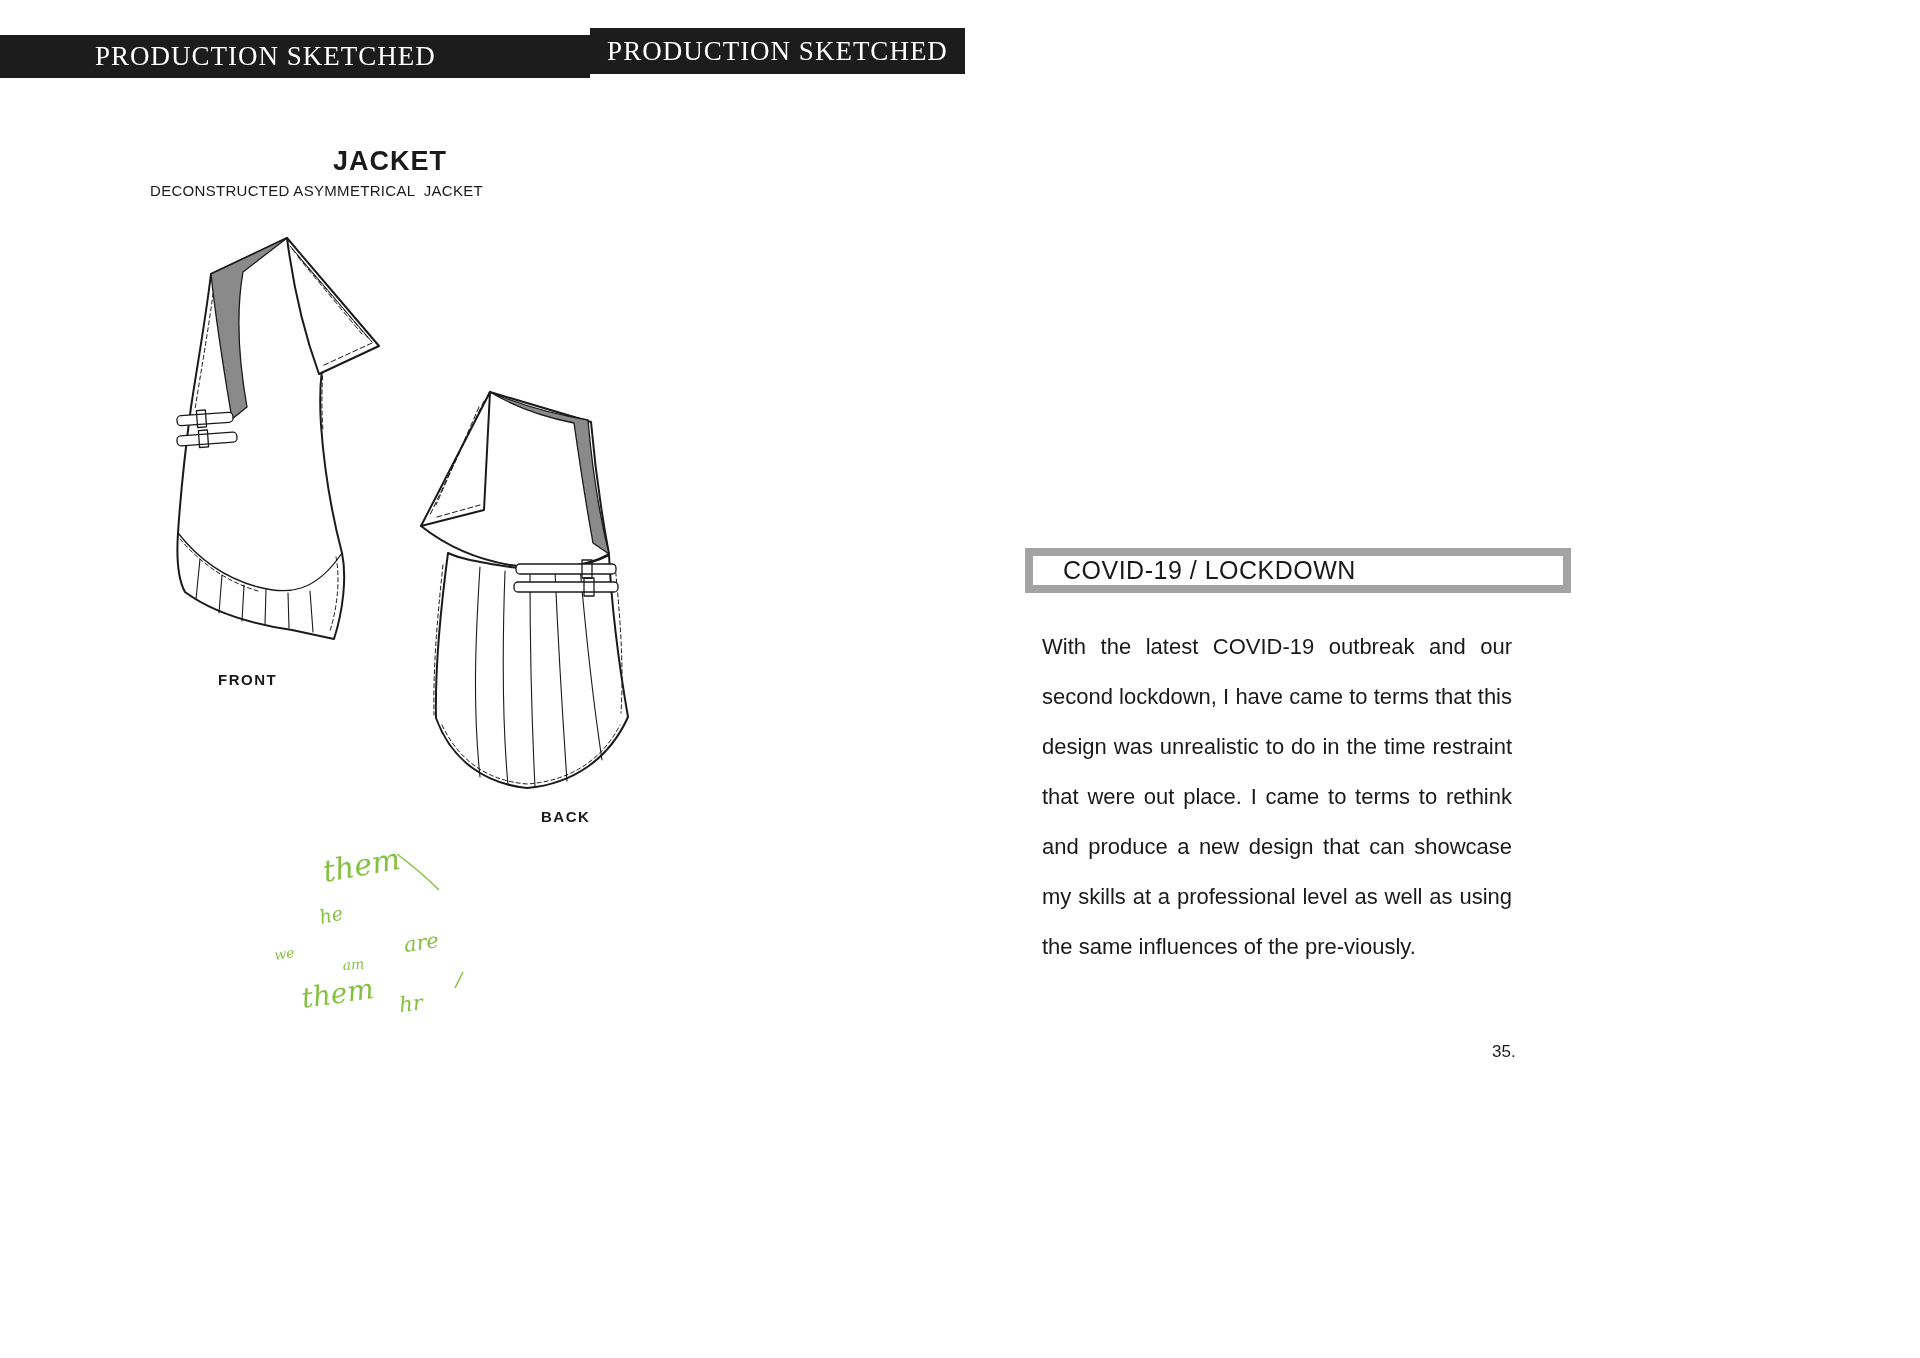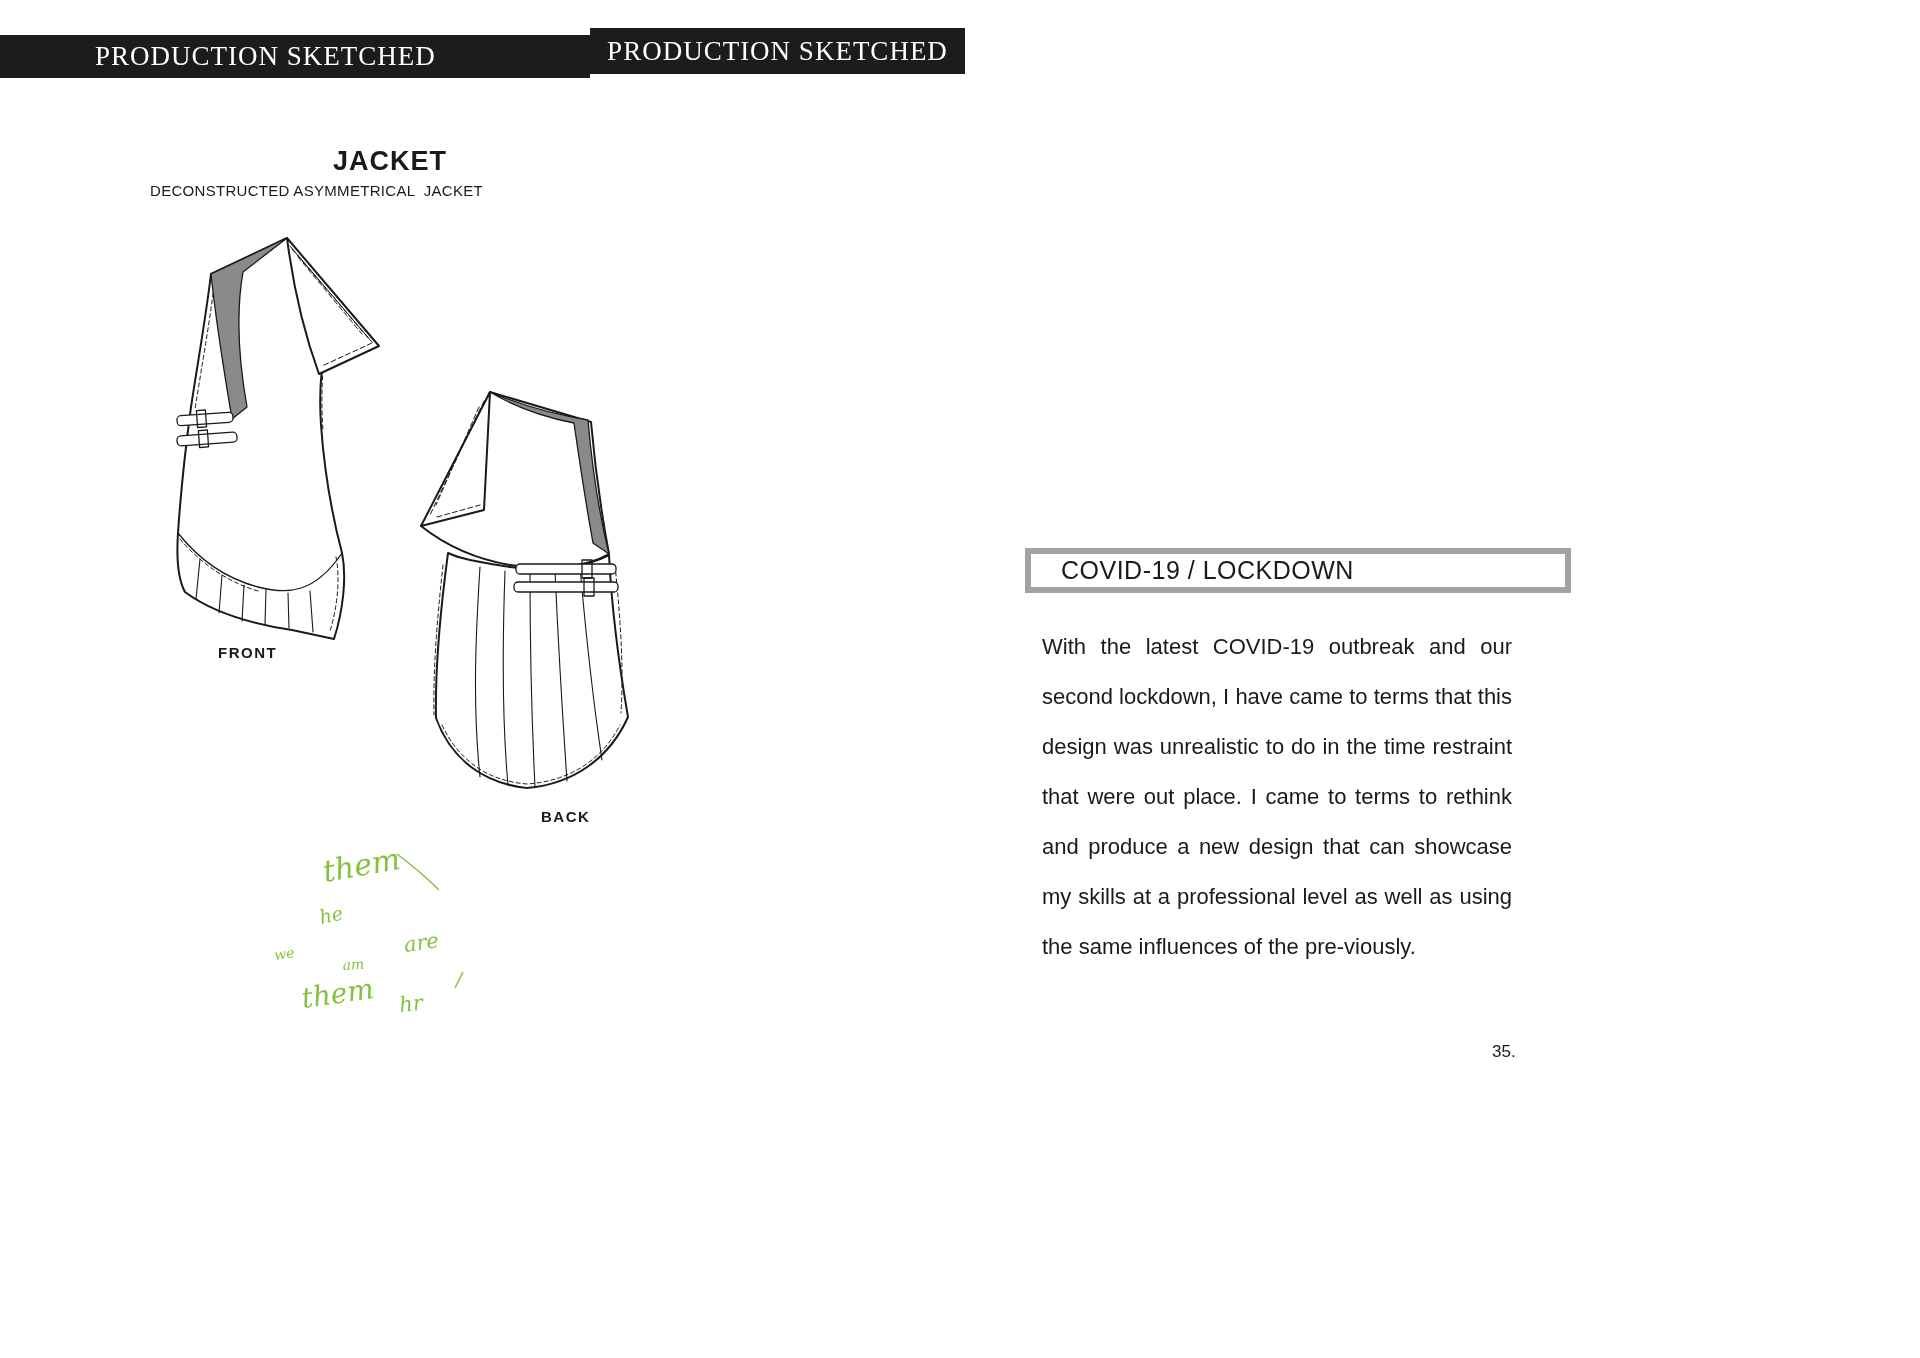--- a/index.html
+++ b/index.html
@@ -11,29 +11,29 @@
   .banner-left  { left:0; top:35px; width:590px; height:43px; padding-left:95px; }
   .banner-right { left:590px; top:28px; width:375px; height:46px; justify-content:center; }
   .banner span { font-size:27px; letter-spacing:1px; white-space:nowrap; }
 
   .design-title { position:absolute; left:240px; top:146px; width:300px; text-align:center;
                   font-size:27px; font-weight:bold; letter-spacing:1px; }
   .design-subtitle { position:absolute; left:150px; top:182px; width:420px; text-align:left;
                   font-size:15px; letter-spacing:0.3px; white-space:pre; }
 
   .view-label { position:absolute; font-size:15px; font-weight:bold; letter-spacing:1.5px; }
-  .front-label { left:218px; top:644px; }
+  .front-label { left:218px; top:671px; }
   .back-label  { left:541px; top:808px; }
 
   .sketch-svg { position:absolute; left:150px; top:215px; width:540px; height:620px; }
   .hand-svg   { position:absolute; left:255px; top:840px; width:240px; height:185px; }
   .hw-word { font-family:"DejaVu Serif", serif; font-style:italic; }
 
   .covid-box { position:absolute; left:1025px; top:548px; width:546px; height:45px;
-               border:6px solid #a3a3a3; display:flex; align-items:center; padding-left:30px; background:#fff; }
+               border:8px solid #a3a3a3; display:flex; align-items:center; padding-left:30px; background:#fff; }
   .covid-box span { font-size:25px; letter-spacing:0.5px; }
   .covid-text { position:absolute; left:1042px; top:622px; width:470px;
                 font-size:22px; line-height:50px; text-align:justify; }
   .page-number { position:absolute; left:1492px; top:1042px; font-size:17px; }
 </style>
 </head>
 <body>
 
 <div class="page">
 

